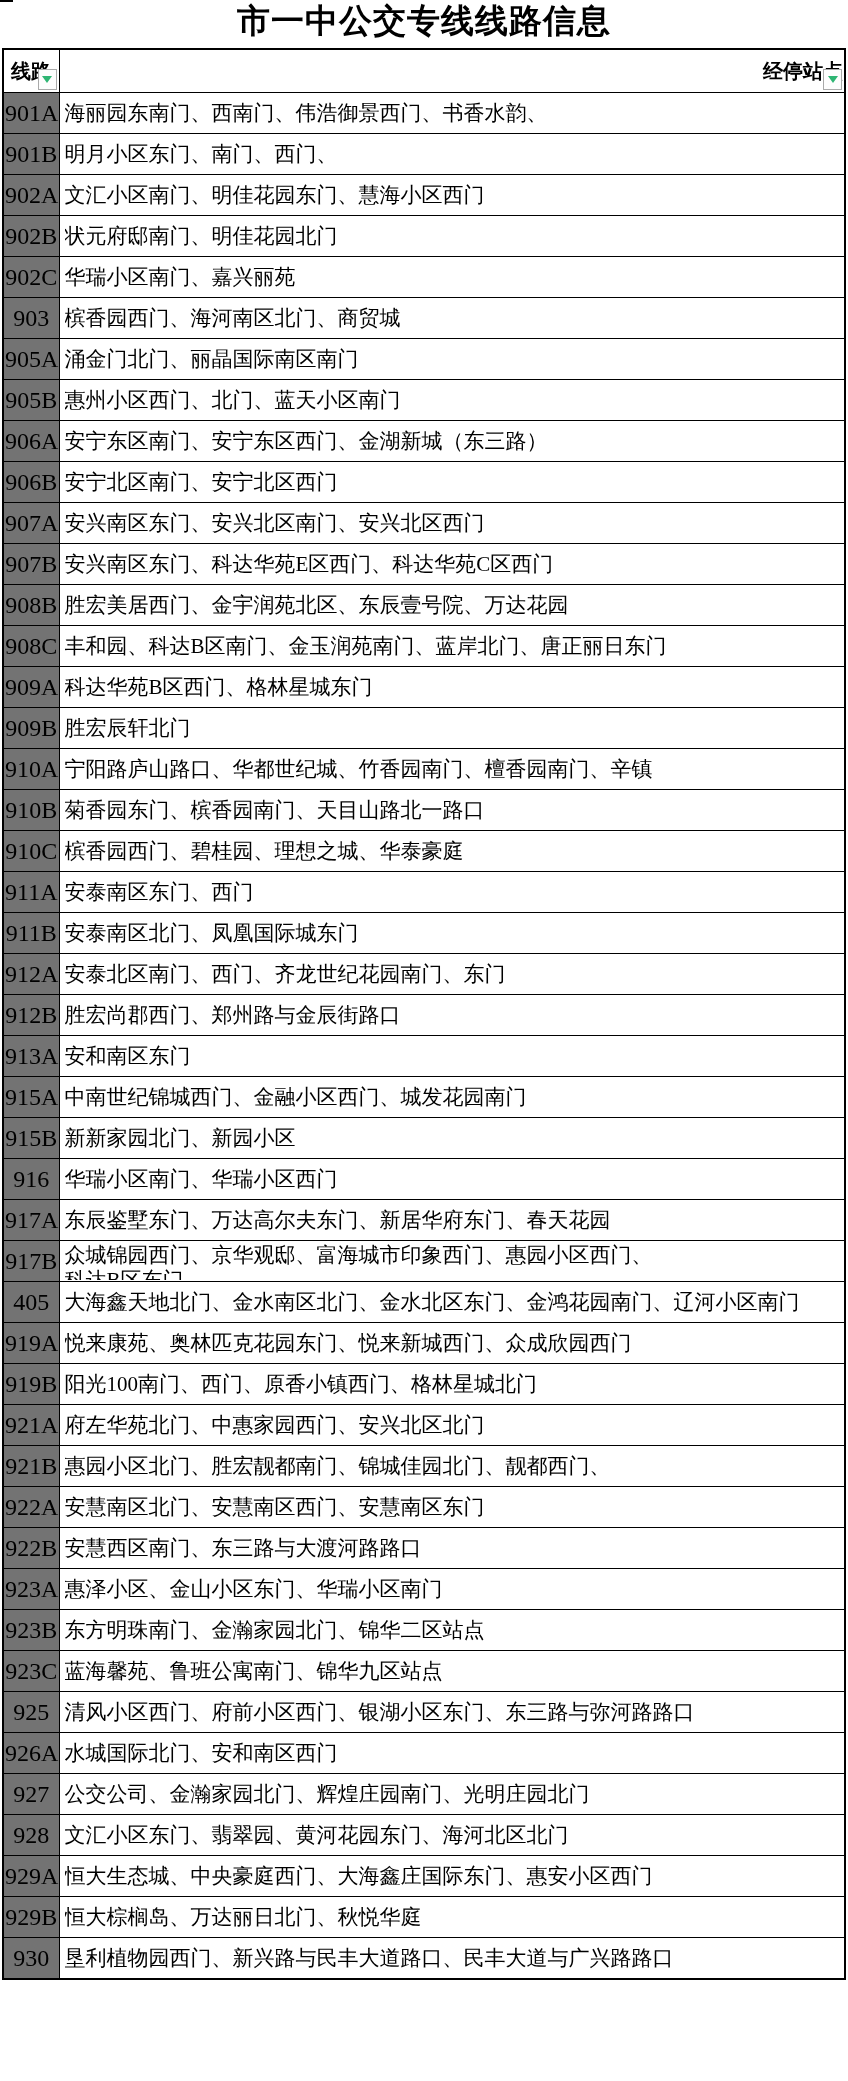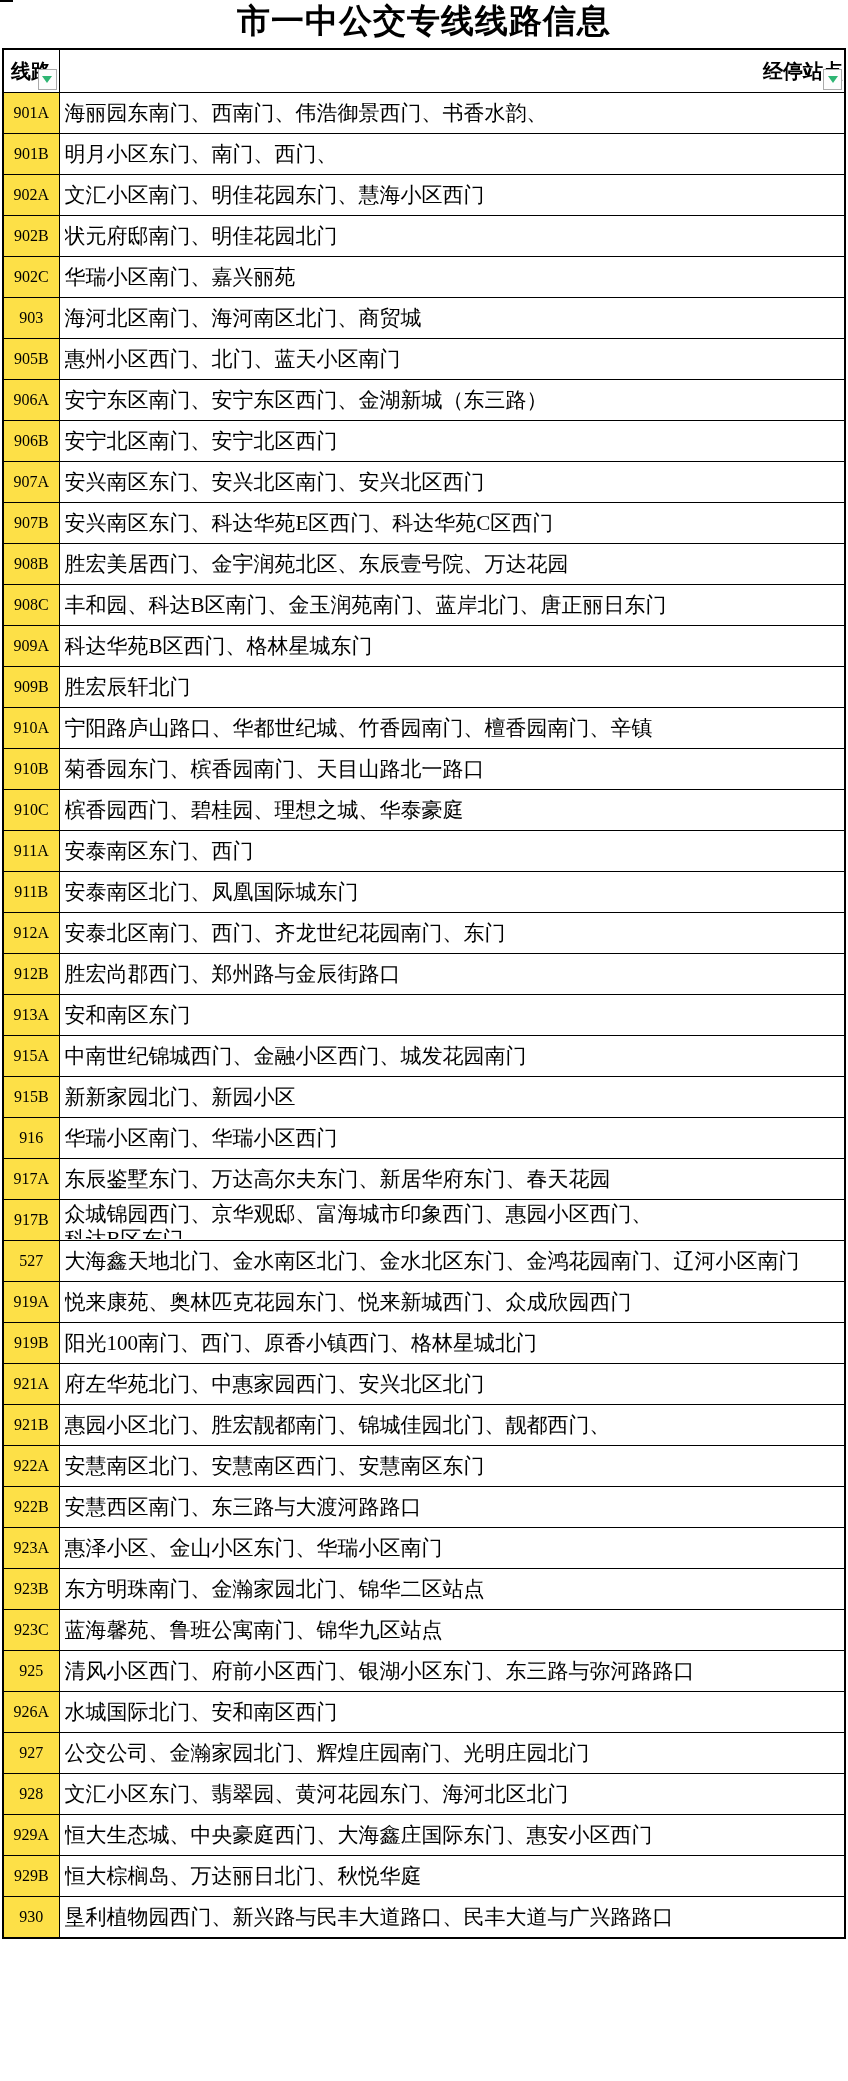--- a/index.html
+++ b/index.html
@@ -31,21 +31,21 @@
     box-sizing:border-box; cursor:pointer;
   }
   .filter-tri {
     width:0; height:0;
     border-left:5px solid transparent;
     border-right:5px solid transparent;
     border-top:7px solid #2eb573;
   }
   td.route-cell {
     width:56px; height:38px; text-align:center;
-    font-size:16px; background:#fde047;
+    font-size:24px; background:#737373;
   }
   td.stops-cell { font-size:21px; padding:0 12px 0 5px; background:#fff; }
   .stops-text {
     line-height:25px; max-height:37px; overflow:hidden;
     white-space:pre-line;
   }
 </style>
 </head>
 <body>
 
@@ -101,21 +101,27 @@
       </tr>
       <tr>
         <td class="route-cell">902C</td>
         <td class="stops-cell">
           <div class="stops-text">华瑞小区南门、嘉兴丽苑</div>
         </td>
       </tr>
       <tr>
         <td class="route-cell">903</td>
         <td class="stops-cell">
-          <div class="stops-text">海河北区南门、海河南区北门、商贸城</div>
+          <div class="stops-text">槟香园西门、海河南区北门、商贸城</div>
+        </td>
+      </tr>
+      <tr>
+        <td class="route-cell">905A</td>
+        <td class="stops-cell">
+          <div class="stops-text">涌金门北门、丽晶国际南区南门</div>
         </td>
       </tr>
       <tr>
         <td class="route-cell">905B</td>
         <td class="stops-cell">
           <div class="stops-text">惠州小区西门、北门、蓝天小区南门</div>
         </td>
       </tr>
       <tr>
         <td class="route-cell">906A</td>
@@ -238,21 +244,21 @@
         </td>
       </tr>
       <tr>
         <td class="route-cell">917B</td>
         <td class="stops-cell">
           <div class="stops-text">众城锦园西门、京华观邸、富海城市印象西门、惠园小区西门、
 科达B区东门</div>
         </td>
       </tr>
       <tr>
-        <td class="route-cell">527</td>
+        <td class="route-cell">405</td>
         <td class="stops-cell">
           <div class="stops-text">大海鑫天地北门、金水南区北门、金水北区东门、金鸿花园南门、辽河小区南门</div>
         </td>
       </tr>
       <tr>
         <td class="route-cell">919A</td>
         <td class="stops-cell">
           <div class="stops-text">悦来康苑、奥林匹克花园东门、悦来新城西门、众成欣园西门</div>
         </td>
       </tr>

